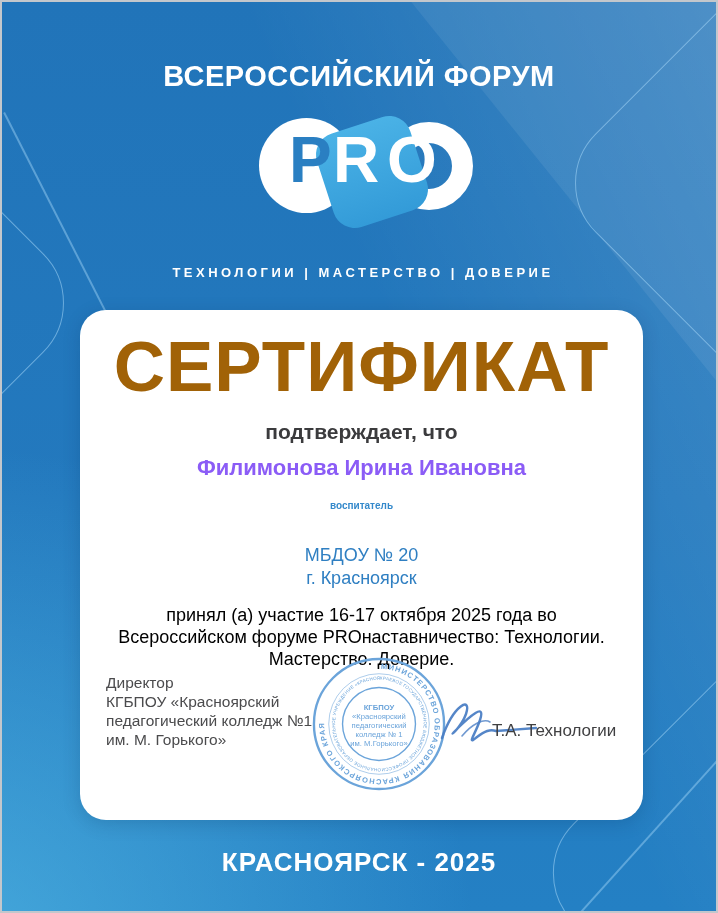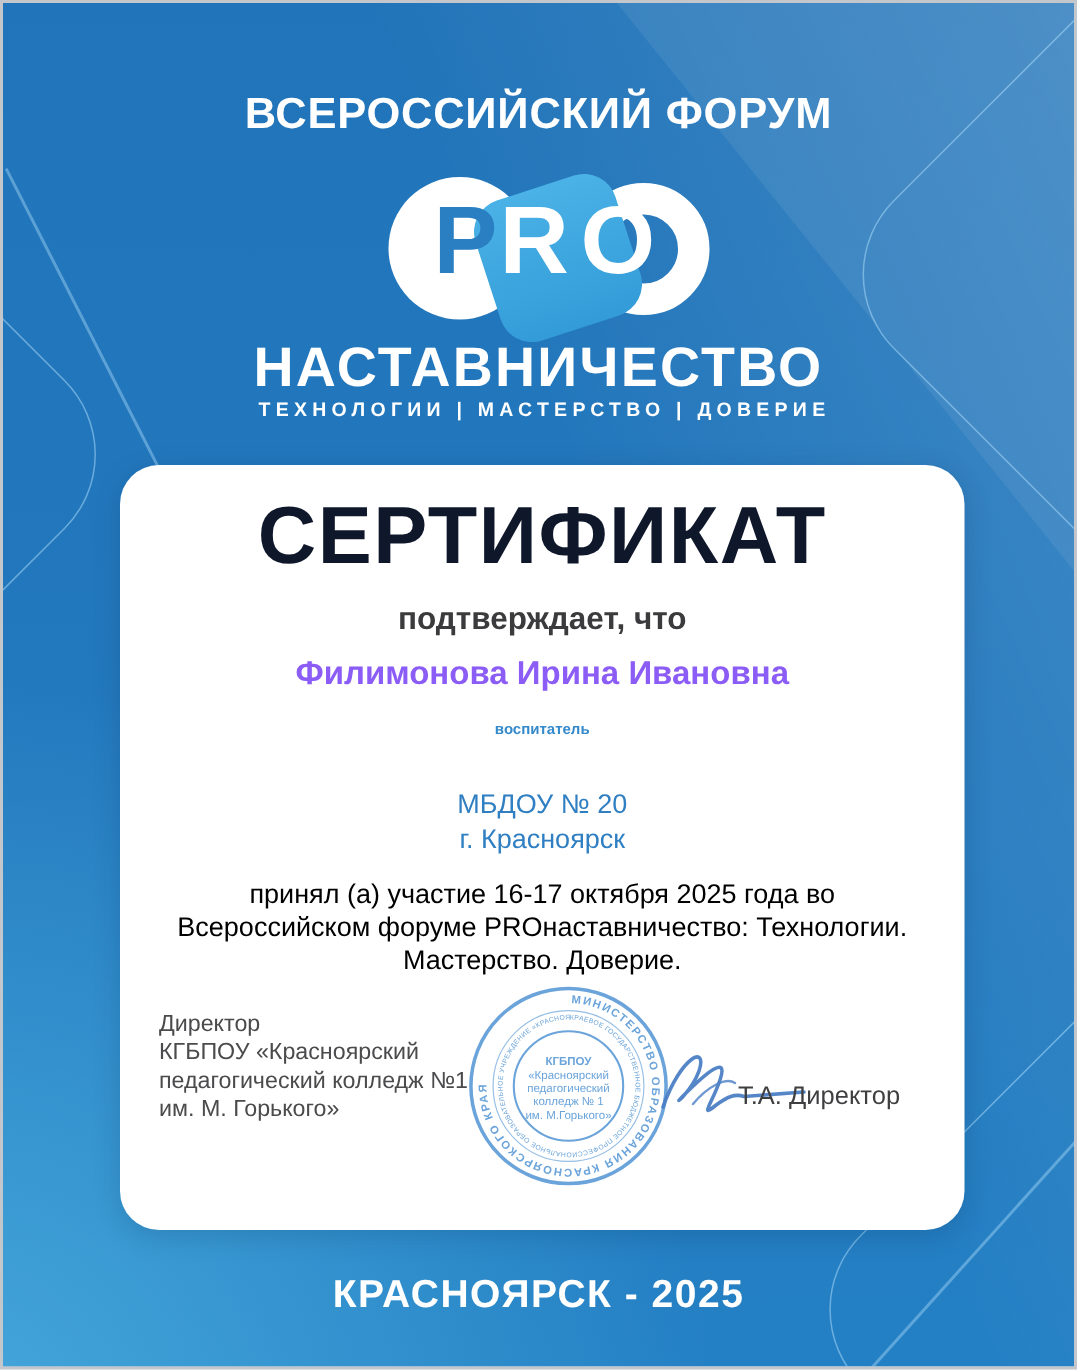--- a/index.html
+++ b/index.html
@@ -69,21 +69,21 @@
     text-align:center;color:#fff;font-size:13px;font-weight:700;
     letter-spacing:3.5px;
   }
   
   .card{
     position:absolute;left:78px;top:308px;width:563px;height:510px;
     background:#fff;border-radius:26px;
     box-shadow:0 4px 18px rgba(0,40,80,0.18);
     text-align:center;
   }
-  .cert-title{margin-top:18px;font-size:54px;font-weight:800;letter-spacing:1px;color:#0f172a;line-height:1.1;text-align:center;}
+  .cert-title{margin-top:18px;font-size:71px;font-weight:800;letter-spacing:1px;color:#a16207;line-height:1.1;text-align:center;}
   .confirm-text{margin-top:14px;font-size:21px;color:#3b3b3d;font-weight:bold;}
   .recipient{margin-top:11px;font-size:22px;font-weight:700;color:#8b5cf6;}
   .position{margin-top:19px;font-size:10px;font-weight:700;color:#3489cb;}
   .org{margin-top:33px;font-size:18px;color:#2f7fc2;line-height:1.25;}
   .city{font-size:18px;color:#2f7fc2;line-height:1.25;}
   .participation{
     margin:16px auto 0;max-width:490px;
     font-size:18px;color:#000000;line-height:1.22;
   }
   .director{
@@ -124,21 +124,20 @@
 
   <div class="logo">
     <div class="circle-left"></div>
     <div class="ring-right"></div>
     <div class="square"></div>
     <div class="letter lp">P</div>
     <div class="letter lr">R</div>
     <div class="letter lo">O</div>
   </div>
 
-  <div class="brand-title">НАСТАВНИЧЕСТВО</div>
   <div class="brand-tagline">ТЕХНОЛОГИИ  |  МАСТЕРСТВО  |  ДОВЕРИЕ</div>
 
   <div class="card">
     <div class="cert-title">СЕРТИФИКАТ</div>
     <div class="confirm-text">подтверждает, что</div>
     <div class="recipient">Филимонова Ирина Ивановна</div>
     <div class="position">воспитатель</div>
     <div class="org">МБДОУ № 20</div>
     <div class="city">г. Красноярск</div>
     <div class="participation">принял (а) участие 16-17 октября 2025 года во Всероссийском форуме PROнаставничество: Технологии. Мастерство. Доверие.</div>
@@ -165,18 +164,18 @@
       <text class="center-txt" x="70" y="74" text-anchor="middle">педагогический</text>
       <text class="center-txt" x="70" y="83" text-anchor="middle">колледж № 1</text>
       <text class="center-txt" x="70" y="92" text-anchor="middle">им. М.Горького»</text>
     </svg>
 
     <svg class="sig" viewBox="0 0 120 58">
       <path d="M10,44 C22,10 40,2 34,20 C29,34 14,46 24,36 C38,22 54,8 48,26 C43,41 34,52 45,43 C53,37 58,35 64,37 L104,34" fill="none" stroke="#4c80c5" stroke-width="2.4" stroke-linecap="round" opacity="0.95"></path>
       <path d="M30,42 C40,30 52,24 58,28" fill="none" stroke="#4c80c5" stroke-width="1.6" stroke-linecap="round" opacity="0.8"></path>
     </svg>
 
-    <div class="signer-name">Т.А. Директор</div>
+    <div class="signer-name">Т.А. Технологии</div>
   </div>
 
   <div class="footer-title">КРАСНОЯРСК - 2025</div>
 
 </div>
 
 </body></html>

